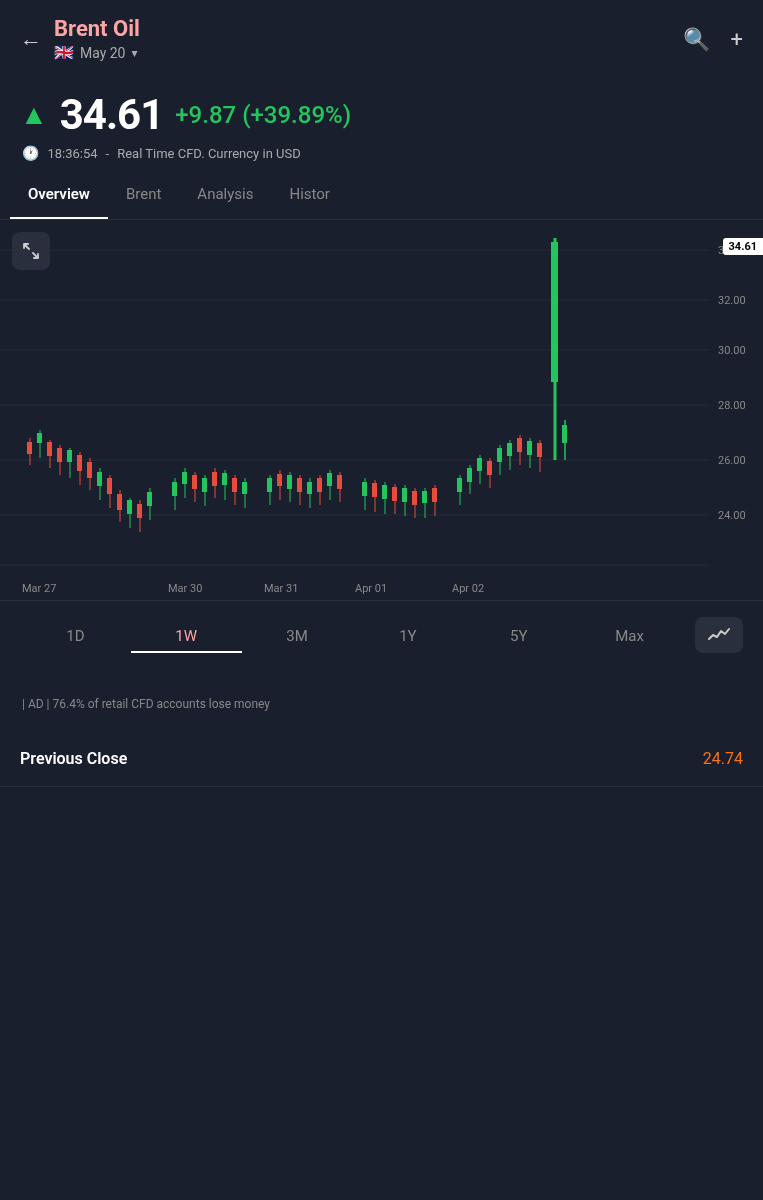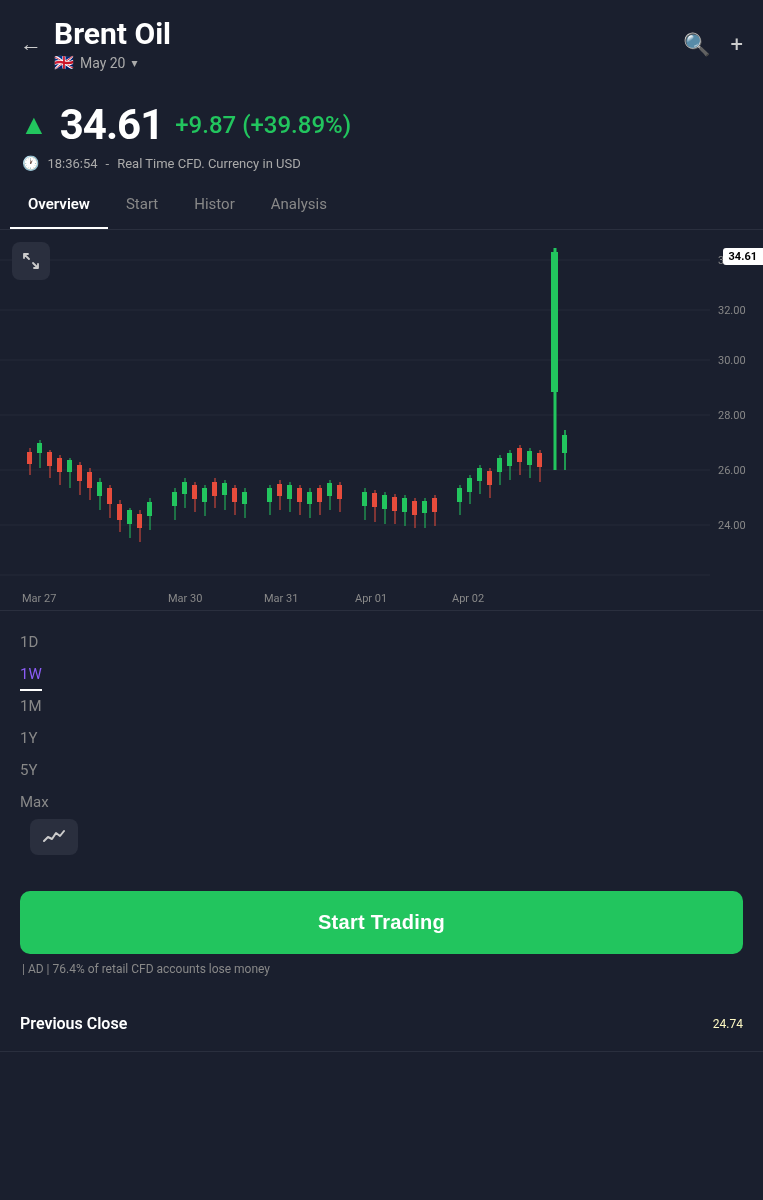--- a/index.html
+++ b/index.html
@@ -26,23 +26,23 @@
       align-items: center;
       gap: 12px;
     }
     .back-icon {
       color: #ccc;
       font-size: 22px;
       cursor: pointer;
     }
     .header-title-group {}
     .header-title {
-      font-size: 30px;
+      font-size: 22px;
       font-weight: 700;
-      color: #ffffff;
+      color: #fca5a5;
     }
     .header-subtitle {
       display: flex;
       align-items: center;
       gap: 6px;
       font-size: 14px;
       color: #aaa;
       margin-top: 2px;
     }
     .flag-icon {
@@ -175,37 +175,36 @@
     
     .chart-svg {
       width: 100%;
       height: 100%;
     }
 
     
     .time-periods {
       background: #1a1f2e;
       display: flex;
-      align-items: flex-start;
+      align-items: flex-end;
       padding: 16px 20px;
       gap: 0;
       border-top: 1px solid #2a2f3e;
-      flex-direction: column;
     }
     .period-btn {
       flex: 1;
       text-align: center;
       font-size: 15px;
       color: #888;
       cursor: pointer;
       padding: 6px 0;
       border-bottom: 2px solid transparent;
     }
     .period-btn.active {
-      color: #8b5cf6;
+      color: #fca5a5;
       border-bottom: 2px solid #fff;
     }
     .chart-type-btn {
       background: #2a2f3e;
       border: none;
       border-radius: 8px;
       width: 48px;
       height: 36px;
       display: flex;
       align-items: center;
@@ -251,22 +250,22 @@
       justify-content: space-between;
       padding: 18px 20px;
       border-bottom: 1px solid #2a2f3e;
     }
     .stat-label {
       font-size: 16px;
       font-weight: 600;
       color: #fff;
     }
     .stat-value {
-      font-size: 12px;
-      color: #fef9c3;
+      font-size: 16px;
+      color: #f97316;
       font-weight: 400;
     }
   </style>
 </head>
 <body>
 
 <div class="header">
   <div class="header-left">
     <span class="back-icon">←</span>
     <div class="header-title-group">
@@ -293,23 +292,23 @@
   <div class="price-meta">
     <span class="clock-icon">🕐</span>
     <span>18:36:54</span>
     <span>-</span>
     <span>Real Time CFD. Currency in USD</span>
   </div>
 </div>
 
 <div class="tabs">
   <div class="tab active">Overview</div>
-  <div class="tab">Start</div>
+  <div class="tab">Brent</div>
+  <div class="tab">Analysis</div>
   <div class="tab">Histor</div>
-  <div class="tab">Analysis</div>
 </div>
 
 <div class="chart-section">
   <div class="chart-container">
     <button class="expand-btn">
       <svg width="18" height="18" viewBox="0 0 18 18" fill="none" xmlns="http://www.w3.org/2000/svg">
         <path d="M2 2L7 7M2 2H6M2 2V6" stroke="#ccc" stroke-width="1.8" stroke-linecap="round" stroke-linejoin="round"></path>
         <path d="M16 16L11 11M16 16H12M16 16V12" stroke="#ccc" stroke-width="1.8" stroke-linecap="round" stroke-linejoin="round"></path>
       </svg>
     </button>
@@ -443,33 +442,32 @@
       <text x="264" y="372" fill="#888" font-size="11">Mar 31</text>
       <text x="355" y="372" fill="#888" font-size="11">Apr 01</text>
       <text x="452" y="372" fill="#888" font-size="11">Apr 02</text>
     </svg>
   </div>
 </div>
 
 <div class="time-periods">
   <div class="period-btn">1D</div>
   <div class="period-btn active">1W</div>
-  <div class="period-btn">1M</div>
+  <div class="period-btn">3M</div>
   <div class="period-btn">1Y</div>
   <div class="period-btn">5Y</div>
   <div class="period-btn">Max</div>
   <button class="chart-type-btn">
     <svg width="22" height="16" viewBox="0 0 22 16" fill="none" xmlns="http://www.w3.org/2000/svg">
       <path d="M1 12 L5 8 L9 10 L13 4 L17 7 L21 2" stroke="#ccc" stroke-width="2" fill="none" stroke-linecap="round" stroke-linejoin="round"></path>
     </svg>
   </button>
 </div>
 
 <div class="trading-section">
-  <button class="start-trading-btn">Start Trading</button>
   <div class="ad-disclaimer">| AD | 76.4% of retail CFD accounts lose money</div>
 </div>
 
 <div class="stats-section">
   <div class="stat-row">
     <span class="stat-label">Previous Close</span>
     <span class="stat-value">24.74</span>
   </div>
 </div>
 

